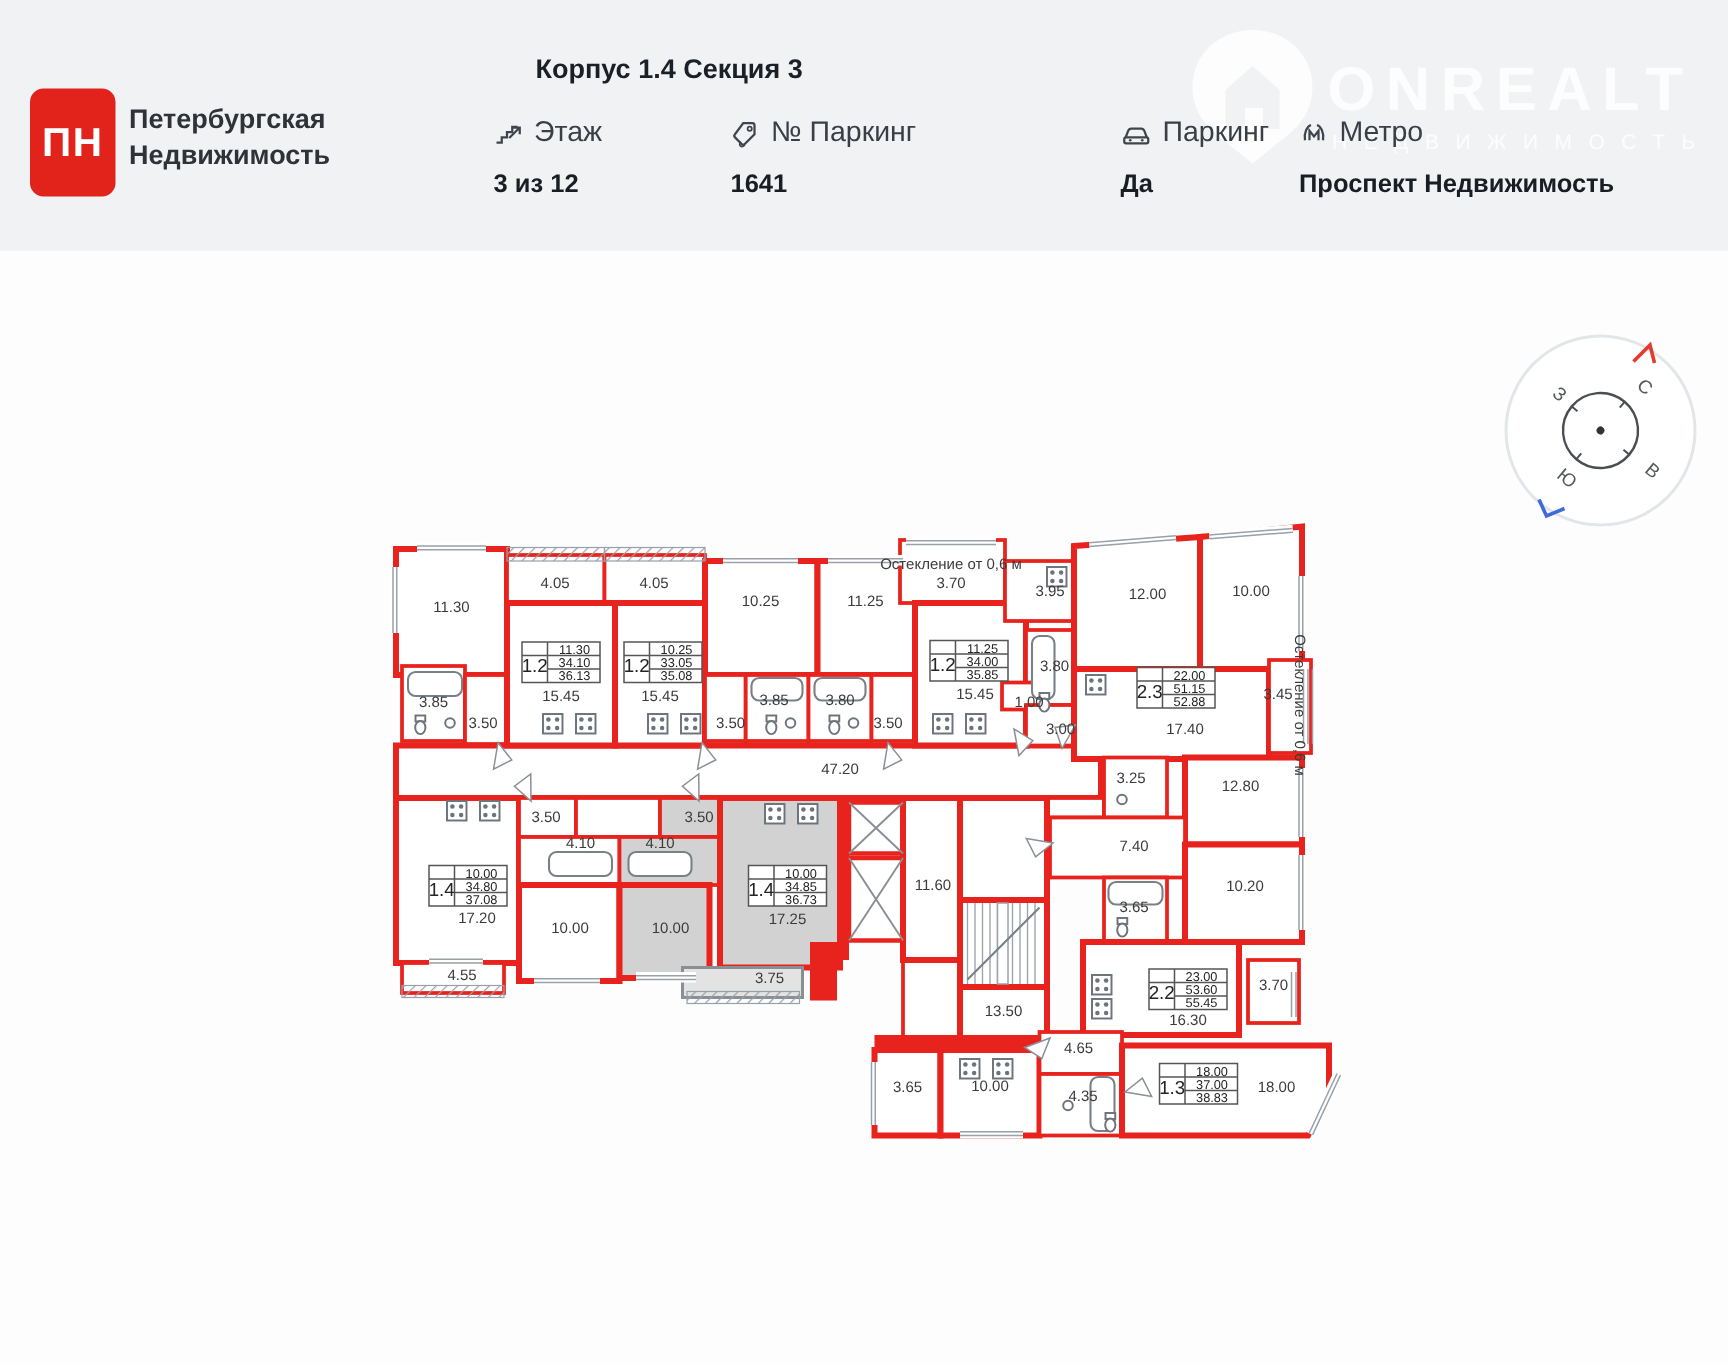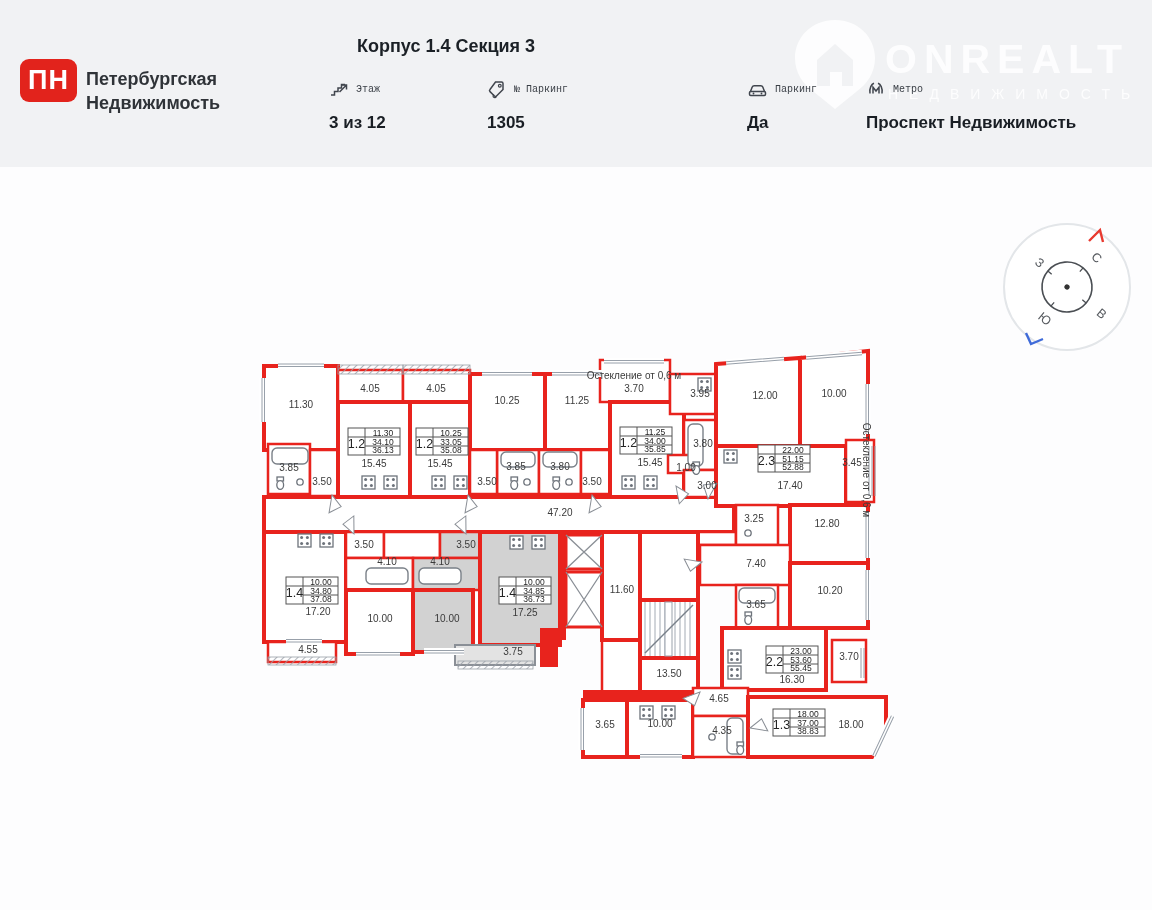--- a/index.html
+++ b/index.html
@@ -5,28 +5,28 @@
   html,body{margin:0;padding:0;background:#fff;}
   .page{position:relative;width:1152px;height:910px;overflow:hidden;background:#fdfdfe;
         font-family:"Liberation Sans",sans-serif;}
   
   .hdr{position:absolute;left:0;top:0;width:1152px;height:167px;background:#f1f2f4;}
   .wm{position:absolute;left:790px;top:18px;width:360px;height:130px;pointer-events:none;}
   .wm-brand{position:absolute;left:95px;top:18px;font-size:41px;font-weight:bold;
             letter-spacing:7px;color:rgba(255,255,255,0.85);}
   .wm-sub{position:absolute;left:98px;top:68px;font-size:14px;letter-spacing:11px;
           color:rgba(255,255,255,0.85);}
-  .logo-box{position:absolute;left:20px;top:59px;width:57px;height:43px;background:#e2231c;
+  .logo-box{position:absolute;left:20px;top:59px;width:57px;height:72px;background:#e2231c;
             border-radius:9px;display:flex;align-items:center;justify-content:center;}
   .logo-abbr{color:#fff;font-weight:bold;font-size:27px;letter-spacing:1px;}
   .logo-name{position:absolute;left:86px;top:67px;font-size:18px;line-height:24px;
              font-weight:bold;color:#2f3338;}
   .h-title{position:absolute;left:329px;top:36px;font-size:18px;font-weight:bold;color:#1b2026;margin-left:28px;}
   .info-col{position:absolute;top:78px;}
-  .info-label{display:flex;align-items:center;gap:7px;font-size:10px;color:#3a3f46;height:22px;font-family:Liberation Mono, monospace;}
+  .info-label{display:flex;align-items:center;gap:7px;font-size:19px;color:#3a3f46;height:22px;}
   .info-label svg{flex:0 0 auto;}
   .info-value{margin-top:13px;font-size:17px;font-weight:bold;color:#191e24;}
   
   #plan-svg{position:absolute;left:0;top:0;}
   .rm{fill:#ffffff;stroke:#e8231d;stroke-width:4;}
   .rm2{fill:#ffffff;stroke:#e8231d;stroke-width:2.5;}
   .sel{fill:#d2d2d2;}
   .balg{fill:#e3e3e3;stroke:#8a8f96;stroke-width:2;}
   .red{fill:#e8231d;stroke:none;}
   .win rect{fill:#ffffff;stroke:none;}
@@ -86,21 +86,21 @@
 
     <div class="info-col" style="left:487px;">
       <div class="info-label">
         <svg width="20" height="20" viewBox="0 0 20 20">
           <path d="M8.5,3 h6 a1.5,1.5 0 0 1 1.5,1.5 v6 L9.5,17 a1.5,1.5 0 0 1 -2.1,0 L3,12.6 a1.5,1.5 0 0 1 0,-2.1 Z" stroke="#40454d" stroke-width="1.5" fill="none"></path>
           <circle cx="12.8" cy="6.8" r="1.4" stroke="#40454d" stroke-width="1.2" fill="none"></circle>
           <path d="M7,15.5 c-2.5,2.5 1,4.5 2.5,2" stroke="#40454d" stroke-width="1.2" fill="none"></path>
         </svg>
         <span>№ Паркинг</span>
       </div>
-      <div class="info-value">1305</div>
+      <div class="info-value">1641</div>
     </div>
 
     <div class="info-col" style="left:699px;margin-left:48px;">
       <div class="info-label">
         <svg width="21" height="20" viewBox="0 0 21 20">
           <path d="M3.5,12.5 l1.6,-4.2 c0.4,-1 1.1,-1.5 2.1,-1.5 h6.6 c1,0 1.7,0.5 2.1,1.5 l1.6,4.2" stroke="#40454d" stroke-width="1.5" fill="none"></path>
           <rect x="2.5" y="12.5" width="16" height="4" rx="1.2" stroke="#40454d" stroke-width="1.5" fill="none"></rect>
           <circle cx="6.5" cy="14.5" r="0.9" fill="#40454d"></circle>
           <circle cx="14.5" cy="14.5" r="0.9" fill="#40454d"></circle>
         </svg>

